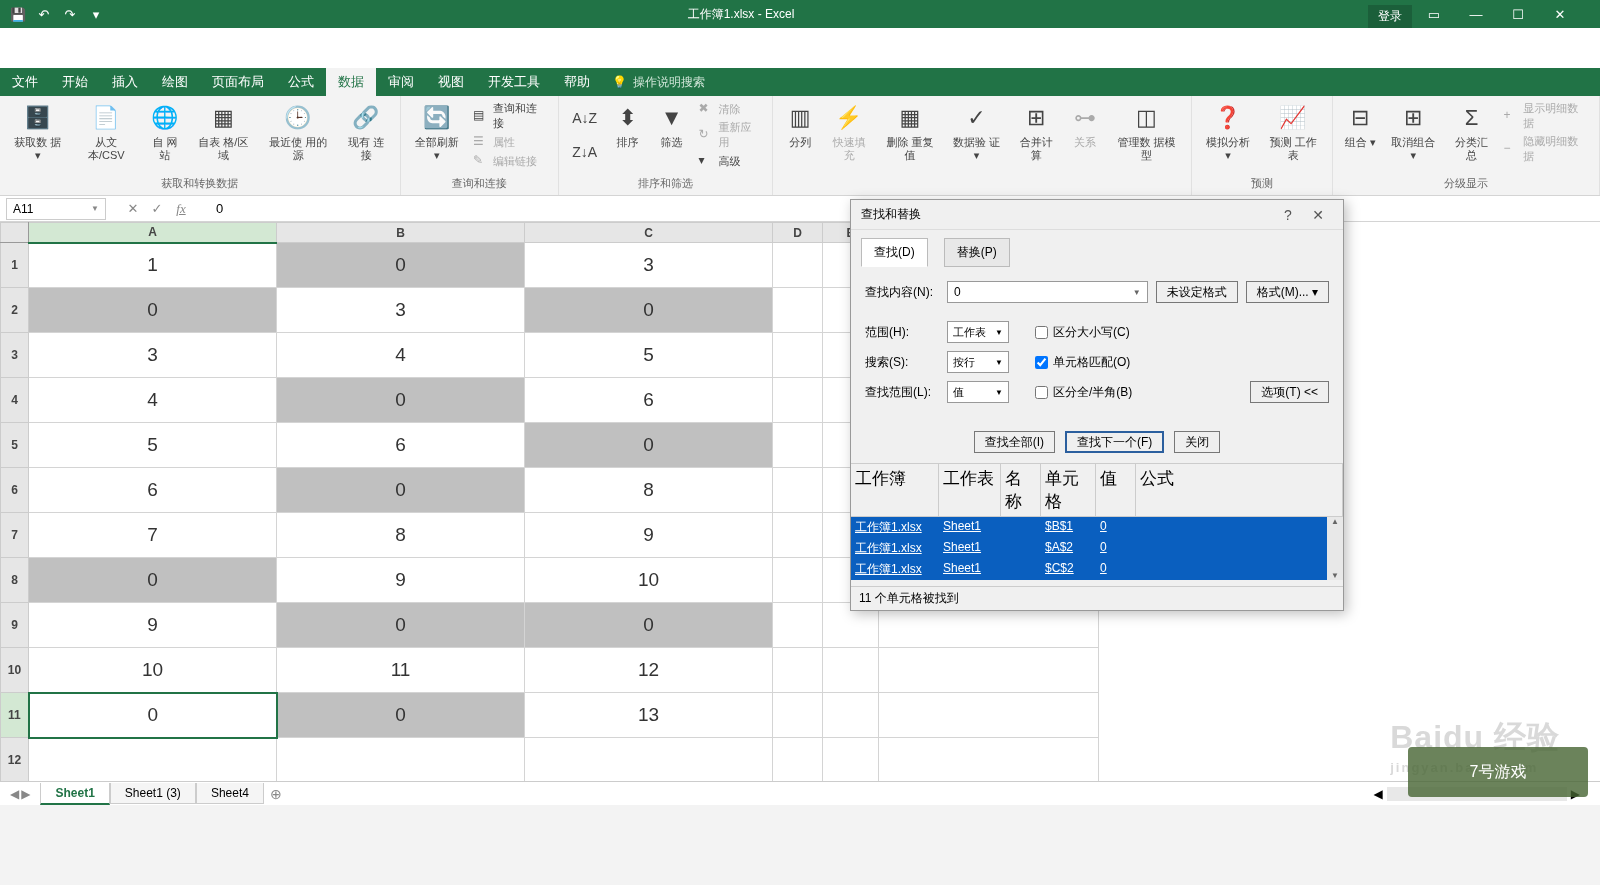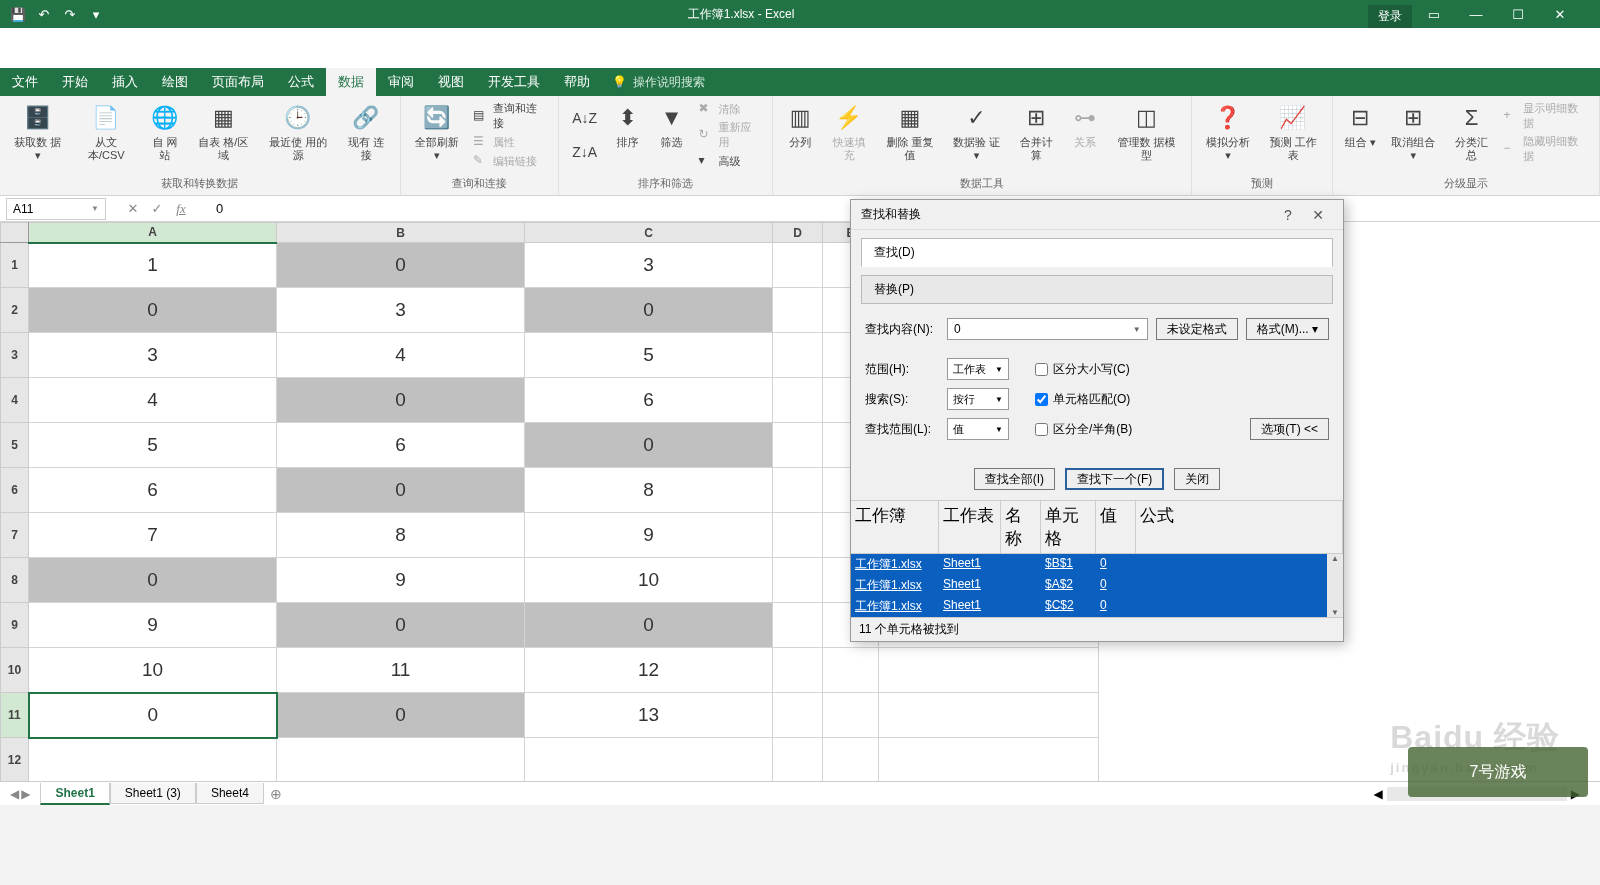--- a/index.html
+++ b/index.html
@@ -55,21 +55,21 @@
 .colA,.colB,.colC { width: 248px; }
 .colD { width: 50px; }
 .colE { width: 56px; }
 .colF { width: 220px; }
 
 
 .dialog { position: absolute; left: 850px; top: 199px; width: 494px; background: #f0f0f0; border: 1px solid #999; box-shadow: 3px 3px 12px rgba(0,0,0,.25); font-size: 12px; }
 .dlg-title { height: 30px; display: flex; align-items: center; padding: 0 10px; border-bottom: 1px solid #ddd; }
 .dlg-title .spacer { flex: 1; }
 .dlg-close, .dlg-help { width: 30px; text-align: center; font-size: 14px; color: #555; }
-.dlg-tabs { display: flex; padding: 8px 10px 0; gap: 8px; flex-direction: column; }
+.dlg-tabs { display: flex; padding: 8px 10px 0; gap: 16px; }
 .dlg-tab { padding: 5px 12px; border: 1px solid #bbb; background: #e8e8e8; font-size: 12px; }
 .dlg-tab.active { background: #fff; border-bottom-color: #fff; position: relative; z-index: 2; }
 .dlg-body { background: #f0f0f0; padding: 14px 14px 10px; }
 .drow { display: flex; align-items: center; gap: 8px; margin-bottom: 8px; }
 .dlabel { width: 74px; font-size: 12px; }
 .dinput { flex: 1; height: 22px; border: 1px solid #999; background: #fff; padding: 0 6px; display: flex; align-items: center; }
 .dinput .dd { margin-left: auto; font-size: 8px; color: #666; }
 .dsel { width: 62px; height: 22px; border: 1px solid #999; background: #fff; display: flex; align-items: center; padding: 0 5px; font-size: 11px; }
 .dsel .dd { margin-left: auto; font-size: 8px; }
 .dbtn { height: 22px; border: 1px solid #777; background: #efefef; padding: 0 10px; display: flex; align-items: center; font-size: 12px; }
@@ -78,21 +78,21 @@
 .dchk input { width: 13px; height: 13px; }
 .dlg-buttons { display: flex; justify-content: center; gap: 10px; padding: 10px 14px; }
 .results-hdr { display: flex; background: #f0f0f0; border-top: 1px solid #ccc; border-bottom: 1px solid #ccc; font-size: 17px; }
 .results-hdr > div { padding: 3px 4px; border-right: 1px solid #ccc; }
 .results-body { max-height: 64px; overflow: hidden; position: relative; }
 .result-row { display: flex; background: #0a5fbf; color: #fff; font-size: 12px; }
 .result-row > div { padding: 2px 4px; overflow: hidden; white-space: nowrap; }
 .result-row .ul { text-decoration: underline; }
 .rc-wb { width: 88px; } .rc-ws { width: 62px; } .rc-nm { width: 40px; } .rc-cell { width: 55px; } .rc-val { width: 40px; } .rc-fm { flex: 1; }
 .results-scroll { position: absolute; right: 0; top: 0; bottom: 0; width: 16px; background: #e8e8e8; display: flex; flex-direction: column; align-items: center; justify-content: space-between; font-size: 8px; color: #666; }
-.results-status { padding: 3px 8px; background: #f0f0f0; border-top: 1px solid #ccc; font-size: 12px; }
+.results-status { padding: 3px 8px; background: #f0f0f0; border-top: 1px solid #ccc; font-size: 12px; margin-top: 6px; }
 
 
 .sheetbar { position: absolute; bottom: 80px; left: 0; right: 0; height: 24px; background: #fff; border-top: 1px solid #ccc; display: flex; align-items: center; font-size: 12px; }
 .sheet-nav { display: flex; gap: 2px; padding: 0 10px; color: #888; }
 .sheet-tab { padding: 3px 14px; border: 1px solid #ccc; border-top: none; background: #f5f5f5; }
 .sheet-tab.active { background: #fff; border-bottom: 2px solid #217346; color: #217346; font-weight: bold; }
 .sheet-add { width: 24px; text-align: center; color: #888; font-size: 14px; }
 .hscroll { margin-left: auto; display: flex; align-items: center; gap: 4px; padding-right: 20px; }
 .hscroll-track { width: 180px; height: 14px; background: #e8e8e8; }
 
@@ -260,21 +260,20 @@
       <div class="rbtn-lg disabled">
           <div class="ricon">⊶</div>
           <span>关系</span>
         </div>
       <div class="rbtn-lg">
           <div class="ricon">◫</div>
           <span>管理数
 据模型</span>
         </div>
     </div>
-    <div class="rgroup-label">数据工具</div>
   </div>
   <div class="rgroup">
     <div class="rgroup-body">
       <div class="rbtn-lg">
           <div class="ricon">❓</div>
           <span>模拟分析
 ▾</span>
         </div>
       <div class="rbtn-lg">
           <div class="ricon">📈</div>

